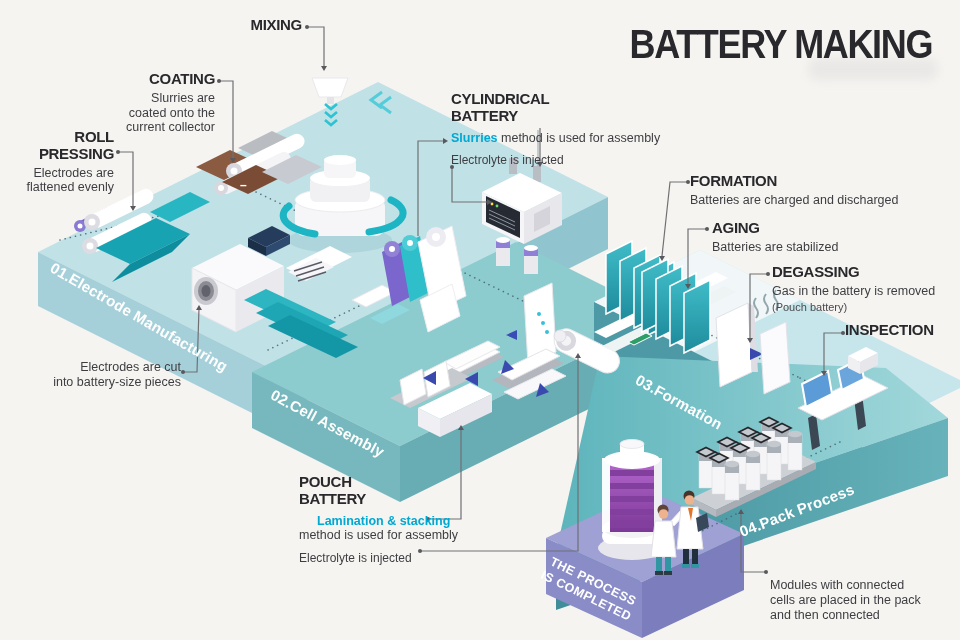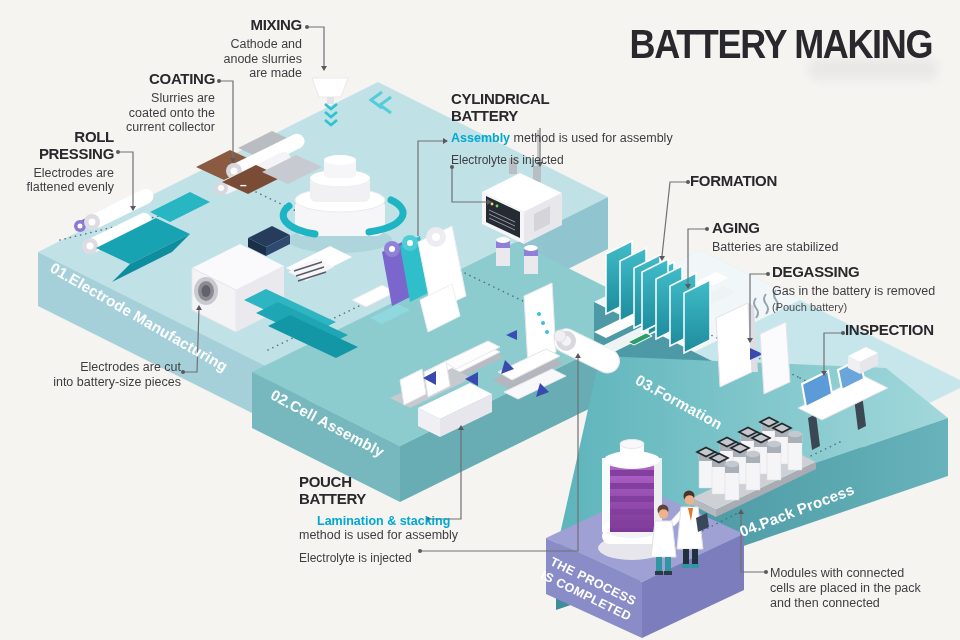--- a/index.html
+++ b/index.html
@@ -443,23 +443,20 @@
     <path d="M575,358 h6 l-3,-5 z"></path>
         <path d="M738,514 h6 l-3,-5 z"></path>
   </g>
 </svg>
 
 <div class="smudge"></div>
 <h1 class="title">BATTERY MAKING</h1>
 
 <div class="co right" style="right:658px;top:17px;">
   <div class="t">MIXING</div>
-  <div class="d">Cathode and
-anode slurries
-are made</div>
 </div>
 
 <div class="co right" style="right:745px;top:71px;">
   <div class="t">COATING</div>
   <div class="d">Slurries are
 coated onto the
 current collector</div>
 </div>
 
 <div class="co right" style="right:846px;top:129px;">
@@ -470,52 +467,53 @@
 </div>
 
 <div class="co right" style="right:779px;top:357px;">
   <div class="d">Electrodes are cut
 into battery-size pieces</div>
 </div>
 
 <div class="co" style="left:451px;top:91px;">
   <div class="t">CYLINDRICAL
 BATTERY</div>
-  <div class="method"><span class="hl">Assembly</span><span> method is used for assembly</span></div>
+  <div class="method"><span class="hl">Slurries</span><span> method is used for assembly</span></div>
   <div class="note">Electrolyte is injected</div>
 </div>
 
 <div class="co stack" style="left:299px;top:474px;">
   <div class="t">POUCH
 BATTERY</div>
   <div class="method"><span class="hl">Lamination &amp; stacking</span><span>method is used for assembly</span></div>
   <div class="note">Electrolyte is injected</div>
 </div>
 
 <div class="co" style="left:690px;top:173px;">
   <div class="t">FORMATION</div>
+  <div class="d">Batteries are charged and discharged</div>
 </div>
 
 <div class="co" style="left:712px;top:220px;">
   <div class="t">AGING</div>
   <div class="d">Batteries are stabilized</div>
 </div>
 
 <div class="co" style="left:772px;top:264px;">
   <div class="t">DEGASSING</div>
   <div class="d">Gas in the battery is removed</div>
   <div class="sub">(Pouch battery)</div>
 </div>
 
 <div class="co" style="left:845px;top:322px;">
   <div class="t">INSPECTION</div>
 </div>
 
 <div class="co" style="left:770px;top:562px;">
-  <div class="d" style="margin-top:4px">Modules with connected
+  <div class="d" style="margin-top:16px">Modules with connected
 cells are placed in the pack
 and then connected</div>
 </div>
 
 <div class="slab" style="left:56px;top:259px;transform:rotate(30deg);">01.Electrode Manufacturing</div>
 <div class="slab" style="left:276px;top:386px;transform:rotate(28deg);">02.Cell Assembly</div>
 <div class="slab" style="left:641px;top:371px;transform:rotate(29deg);">03.Formation</div>
 <div class="slab" style="left:737px;top:524px;transform:rotate(-21deg);">04.Pack Process</div>
 <div class="banner">THE PROCESS
 IS COMPLETED</div>

